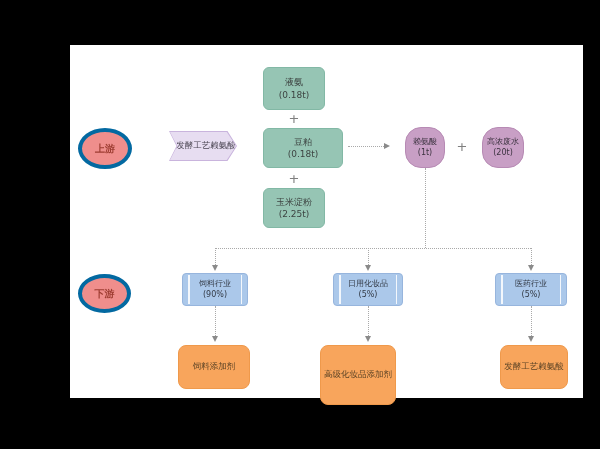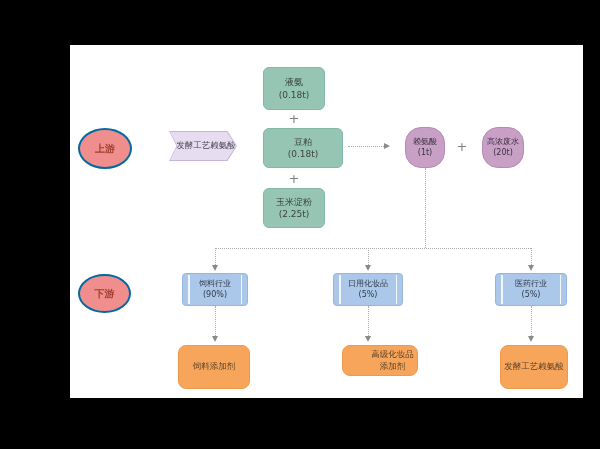--- a/index.html
+++ b/index.html
@@ -3,21 +3,21 @@
 <meta charset="utf-8">
 <style>
   html,body{margin:0;padding:0;background:#000;}
   .stage{position:relative;width:600px;height:449px;background:#000;overflow:hidden;
          font-family:"DejaVu Sans","Liberation Sans",sans-serif;}
   .canvas{position:absolute;left:70px;top:45px;width:513px;height:353px;background:#ffffff;}
   .abs{position:absolute;box-sizing:border-box;}
   .node{display:flex;flex-direction:column;align-items:center;justify-content:center;
         text-align:center;line-height:1.35;}
   
-  .ellipse{background:#ef8e8c;border:2px solid #0369a1;border-radius:50%;
+  .ellipse{background:#ef8e8c;border:4px solid #0369a1;border-radius:50%;
            color:#9e3d32;font-size:10px;font-weight:bold;}
   
   .chev-outer{background:#c9b4dd;}
   .chev-inner{position:absolute;left:1px;top:1px;right:1px;bottom:1px;background:#e7ddf1;
               display:flex;align-items:center;justify-content:center;}
   .chev{clip-path:polygon(0% 0%,86% 0%,100% 50%,86% 100%,0% 100%,11% 50%);}
   .chev-inner span{font-size:8.5px;color:#4a4552;padding-left:6px;}
   
   .input-box{background:#96c5b4;border:1px solid #82b8a5;border-radius:6px;
              color:#3d4442;font-size:9px;}
@@ -119,21 +119,21 @@
     <div class="abs dot-v" style="left:145px;top:261px;height:30px;"></div>
     <div class="abs arr-down" style="left:142px;top:291px;"></div>
     <div class="abs dot-v" style="left:298px;top:261px;height:30px;"></div>
     <div class="abs arr-down" style="left:295px;top:291px;"></div>
     <div class="abs dot-v" style="left:461px;top:261px;height:30px;"></div>
     <div class="abs arr-down" style="left:458px;top:291px;"></div>
 
     <div class="abs node product-box" style="left:108px;top:300px;width:72px;height:44px;">
       <span>饲料添加剂</span>
     </div>
-    <div class="abs node product-box" style="left:272px;top:300px;width:76px;height:31px;padding-left:25px;">
+    <div class="abs node product-box" style="left:250px;top:300px;width:76px;height:60px;">
       <span>高级化妆品添加剂</span>
     </div>
     <div class="abs node product-box" style="left:430px;top:300px;width:68px;height:44px;">
       <span>发酵工艺赖氨酸</span>
     </div>
 
   </div>
 </div>
 
 </body></html>

